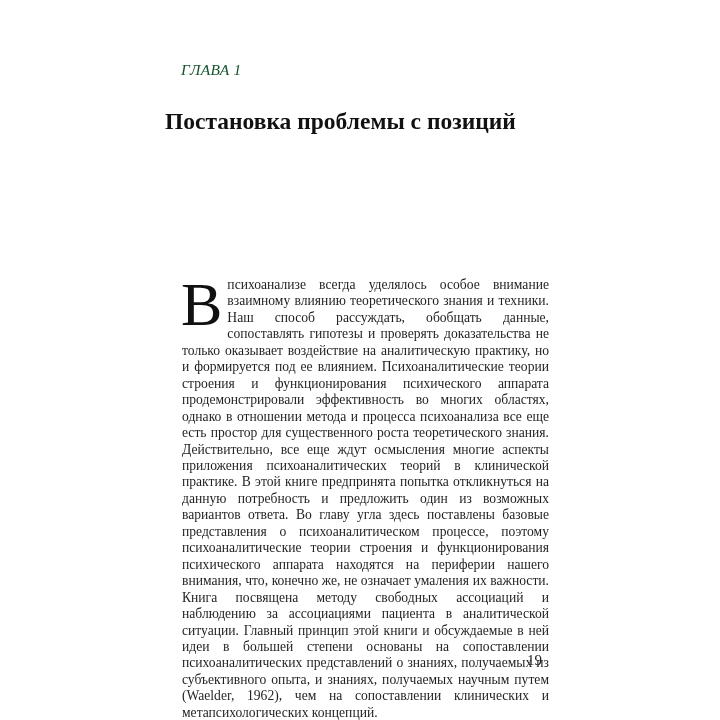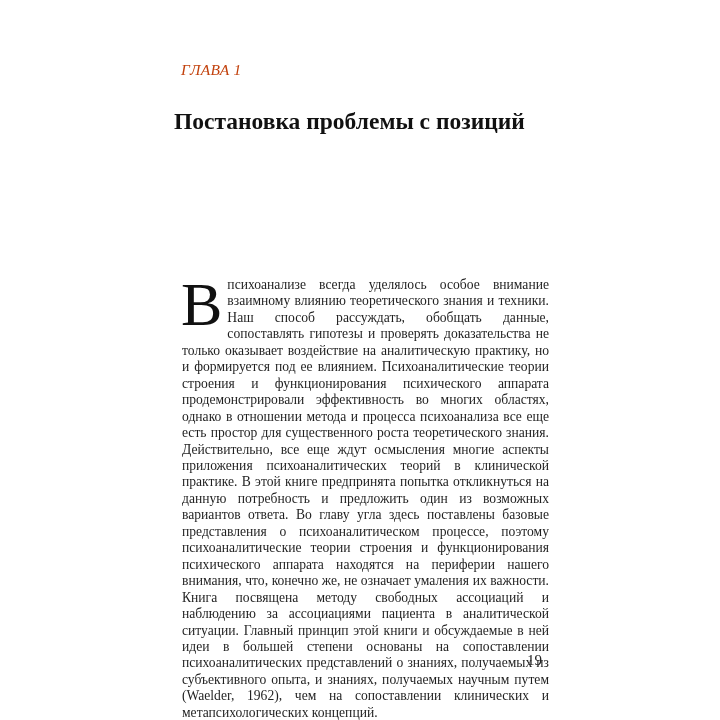--- a/index.html
+++ b/index.html
@@ -1,20 +1,20 @@
 <!DOCTYPE html>
 <html><head>
 <meta charset="utf-8">
 <style>
   html, body { margin: 0; padding: 0; background: #ffffff; }
   body { width: 720px; height: 720px; position: relative; overflow: hidden;
          font-family: "Liberation Serif", "DejaVu Serif", serif; color: #1a1a1a; }
   .chapter-label { position: absolute; left: 181px; top: 61px; font-style: italic;
-         font-size: 15.5px; letter-spacing: 0.3px; color: #c2410c; }
-  .title { position: absolute; left: 174px; top: 108px; width: 400px; font-weight: bold;
+         font-size: 15.5px; letter-spacing: 0.3px; color: #14532d; }
+  .title { position: absolute; left: 165px; top: 108px; width: 400px; font-weight: bold;
          font-size: 23.5px; line-height: 26px; color: #111; }
   .body { position: absolute; left: 182px; top: 277px; width: 367px; font-size: 13.6px;
           line-height: 16.45px; text-align: justify; color: #1f1f1f; hyphens: manual; }
   .dropcap { float: left; font-size: 62px; line-height: 46px; margin: 4px 5px 0 -1px;
              font-weight: normal; color: #111; }
   .page-number { position: absolute; left: 527px; top: 652px; font-size: 15px; color: #222; }
 </style>
 </head>
 <body>
 

